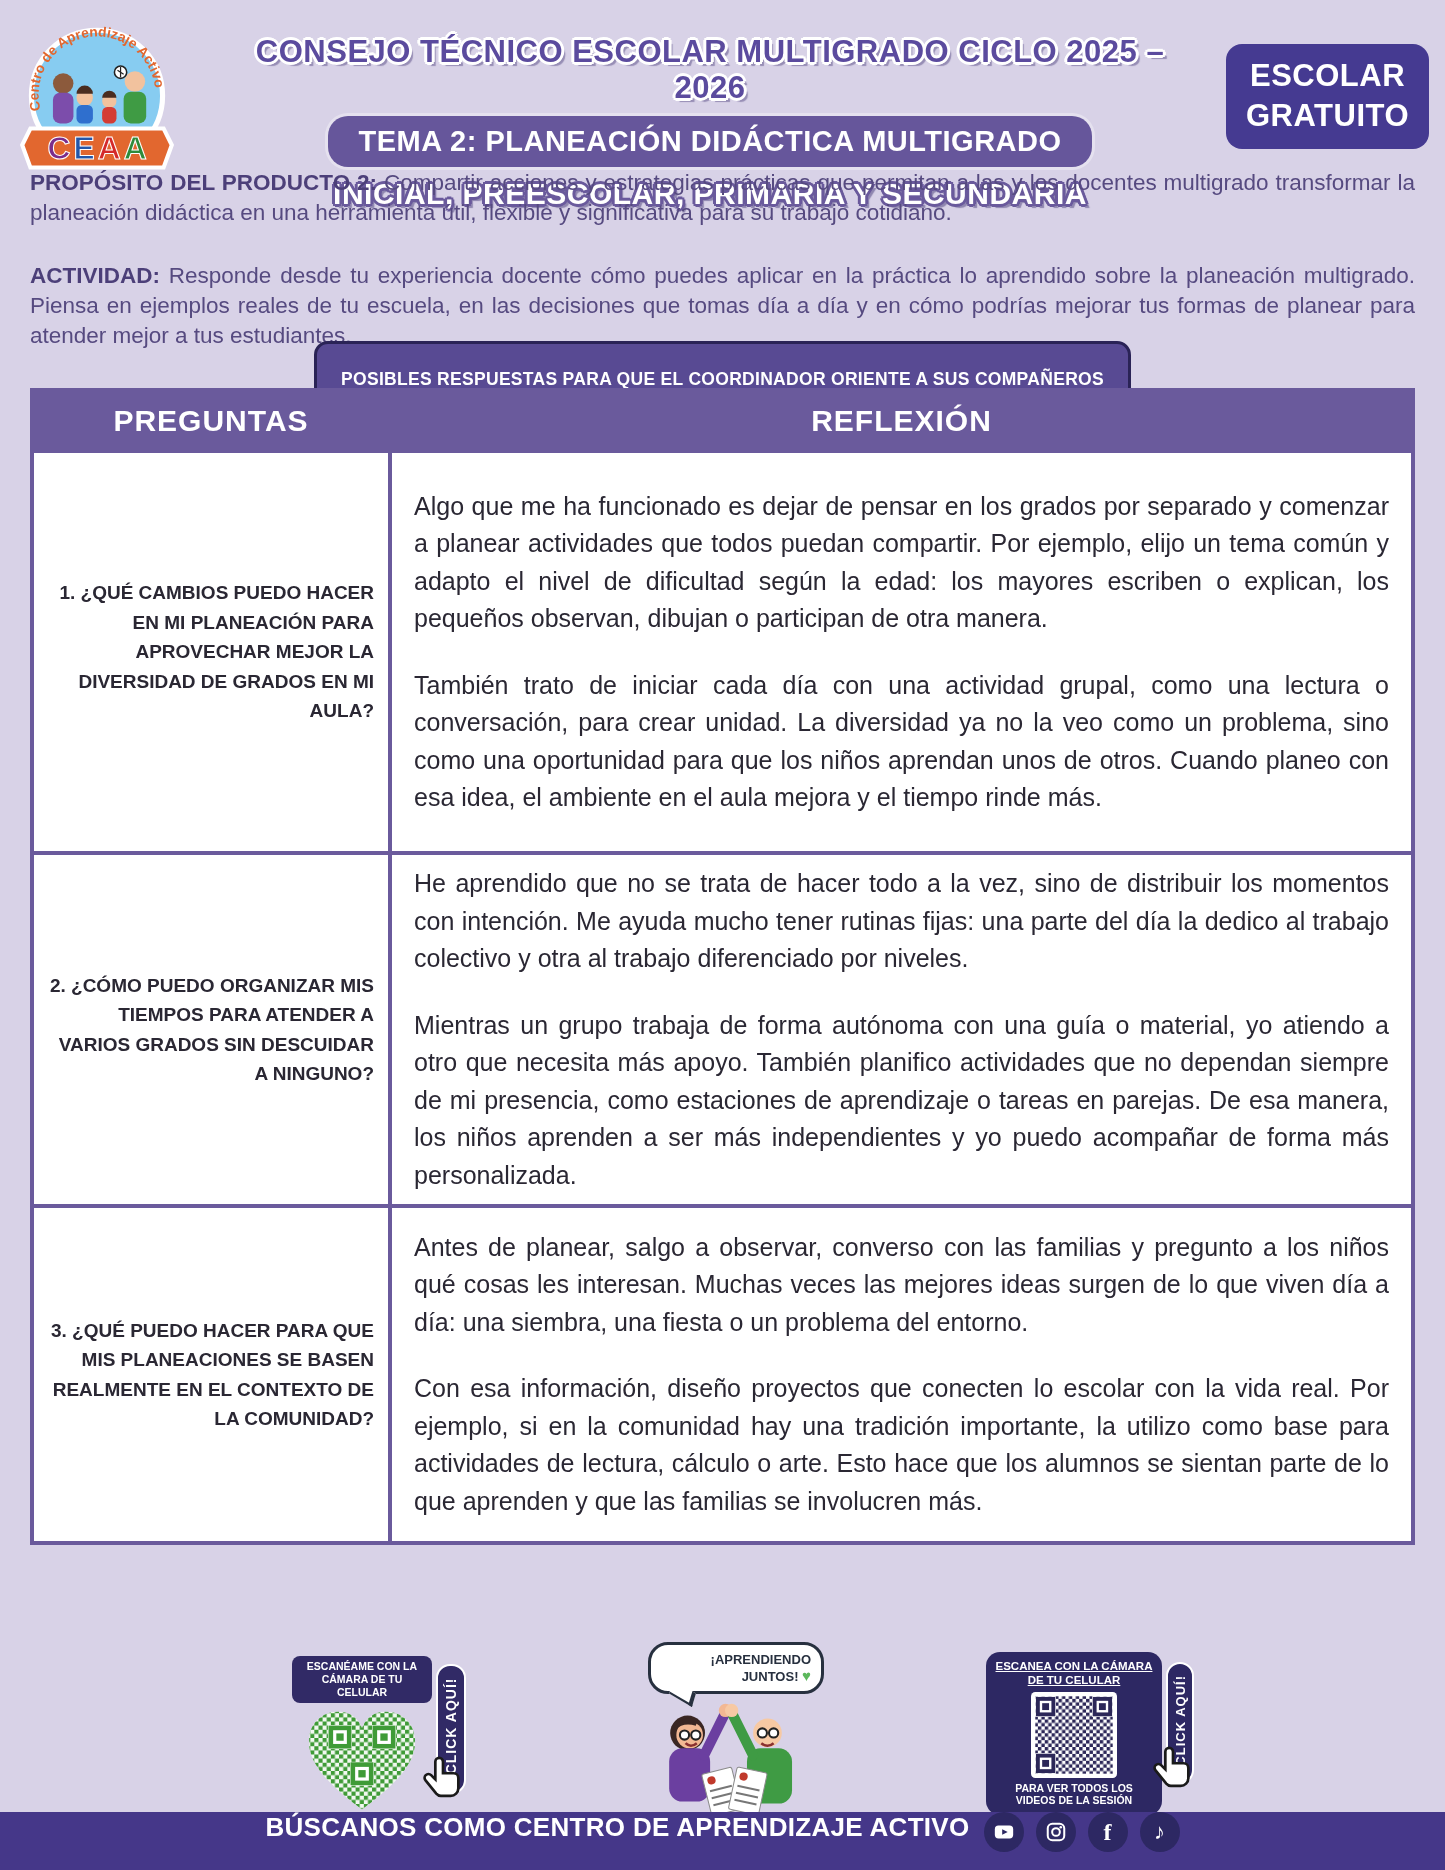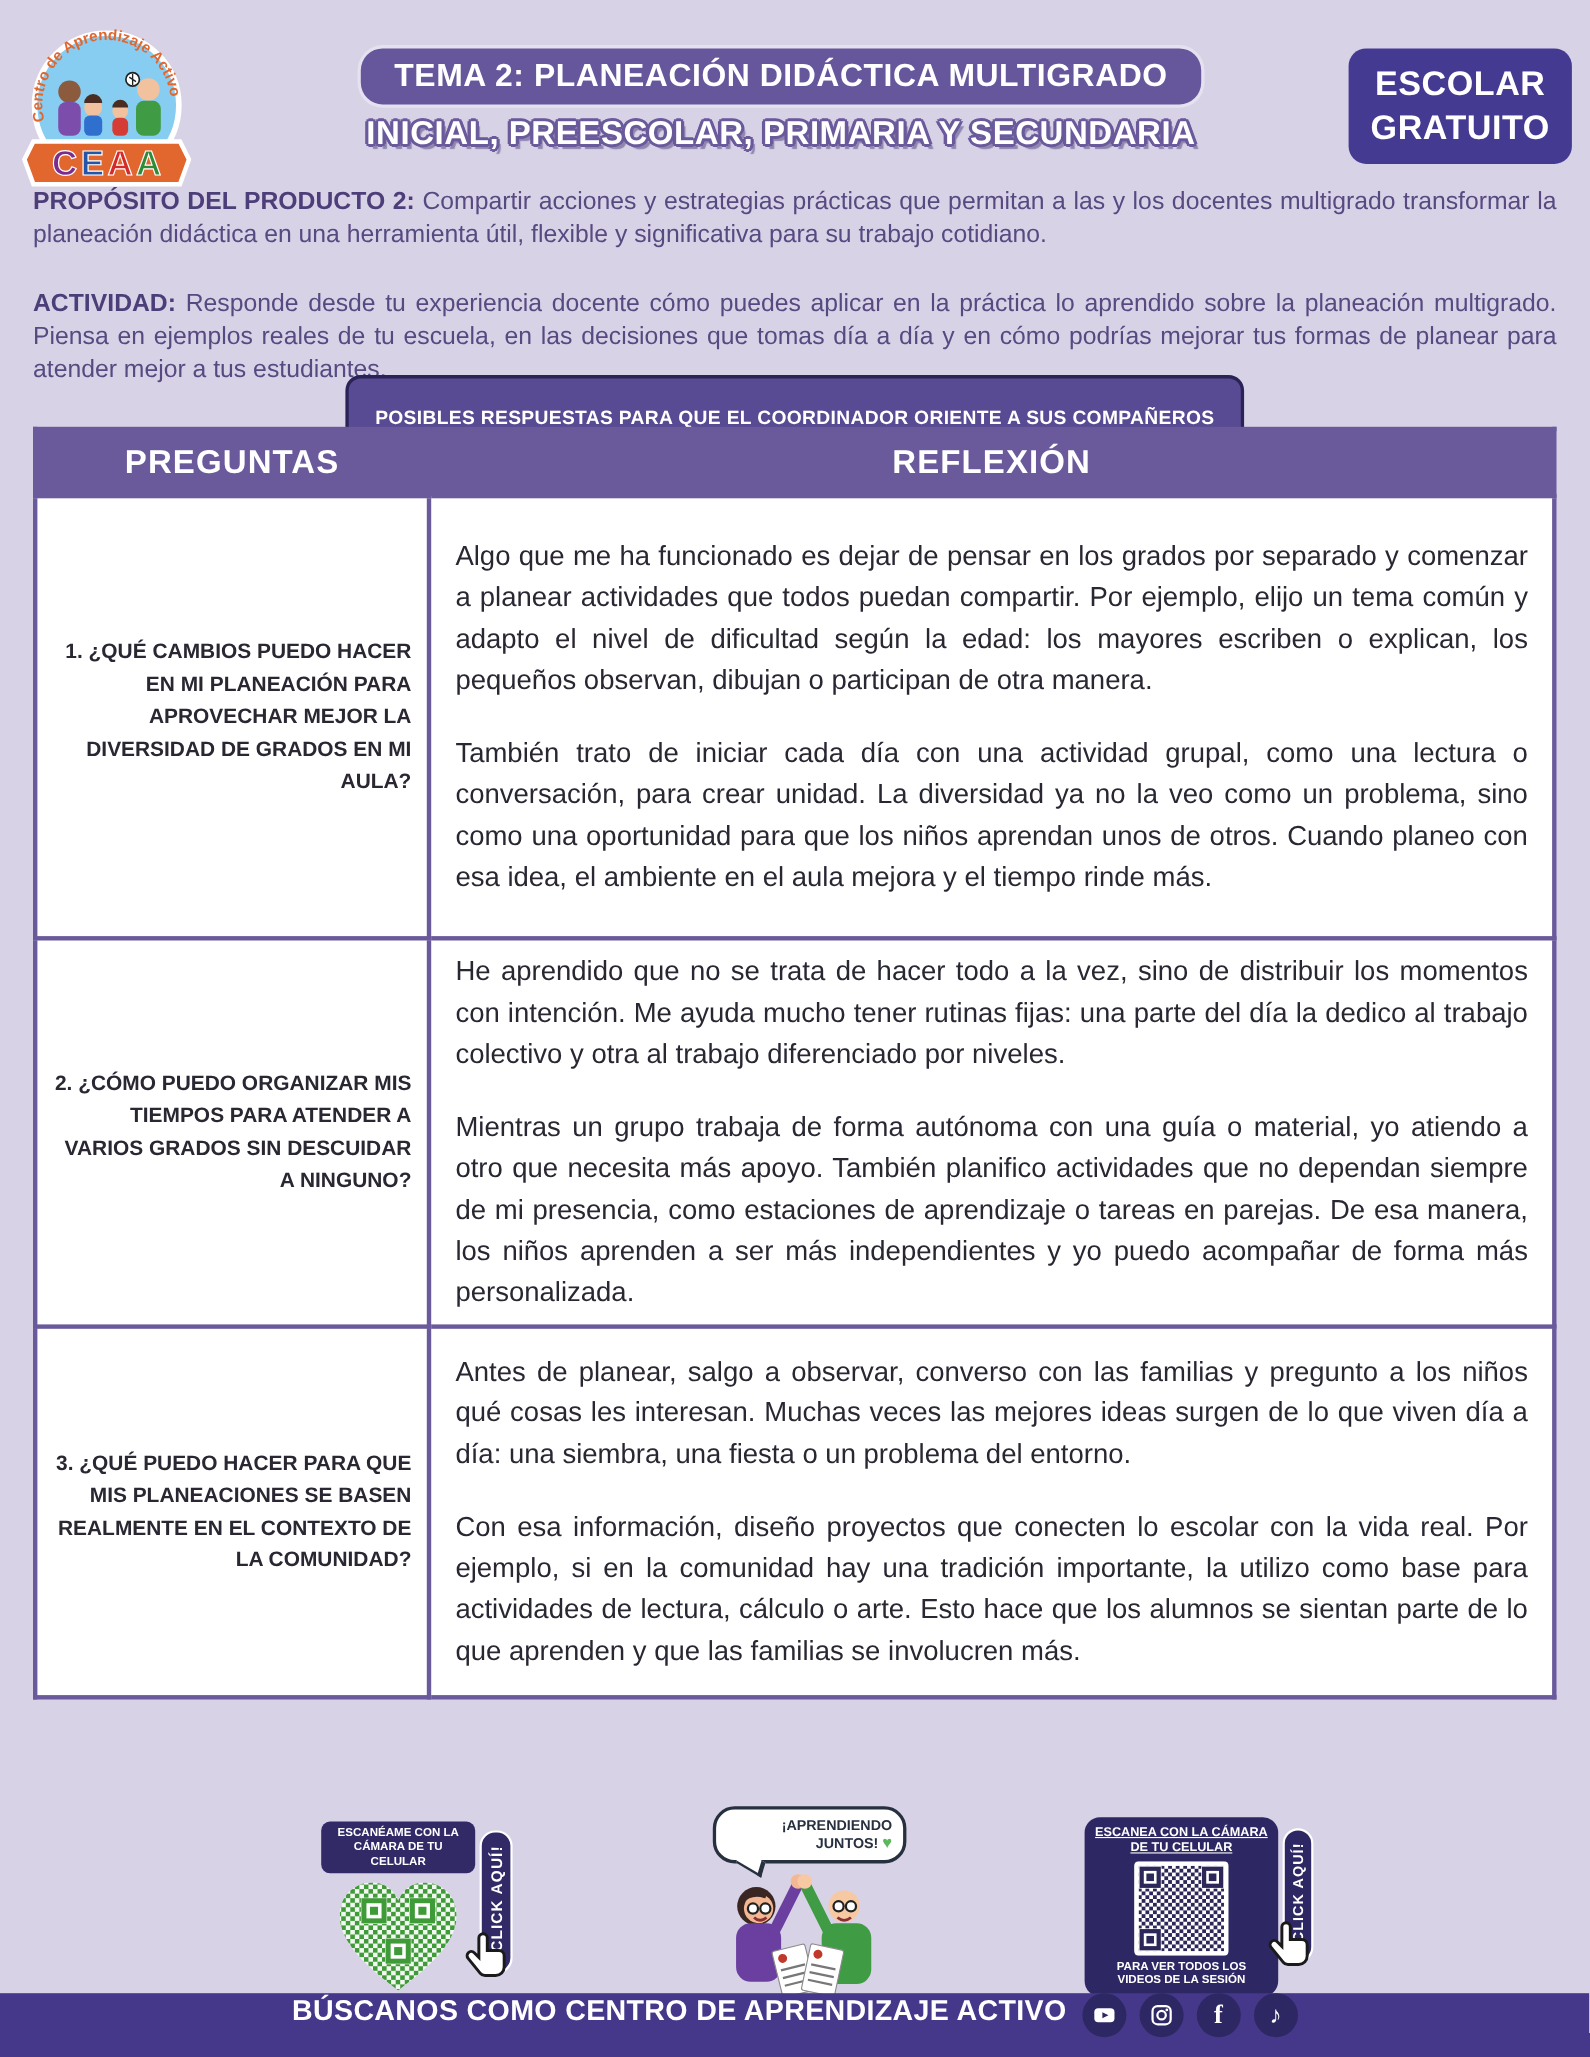--- a/index.html
+++ b/index.html
@@ -110,20 +110,21 @@
       <circle cx="98" cy="49" r="6" fill="#ffffff" stroke="#222" stroke-width="1.5"></circle>
         <path d="M95 47 l6 4 M98 44 v10" stroke="#222" stroke-width="1.2"></path>
       <polygon points="10,104 140,104 148,120 140,142 10,142 2,120" fill="#e2672f" stroke="#fff" stroke-width="4"></polygon>
       <text x="75" y="134" text-anchor="middle" font-size="31" font-weight="bold" font-family="Liberation Sans,sans-serif" stroke="#fff" stroke-width="1">
         <tspan fill="#7b2d8b">C</tspan><tspan fill="#2456a8" dx="3">E</tspan><tspan fill="#d42a2a" dx="3">A</tspan><tspan fill="#2e8b3a" dx="3">A</tspan>
       </text>
     </svg>
   </div>
 
   <div class="title-block">
+    <div class="title-line1">CONSEJO TÉCNICO ESCOLAR MULTIGRADO CICLO 2025 – 2026</div>
     <div class="title-pill">TEMA 2: PLANEACIÓN DIDÁCTICA MULTIGRADO</div>
     <div class="title-line3">INICIAL, PREESCOLAR, PRIMARIA Y SECUNDARIA</div>
   </div>
 
   <div class="material-badge">
     <span>ESCOLAR</span>
     <span>GRATUITO</span>
   </div>
 
   <div class="intro">

